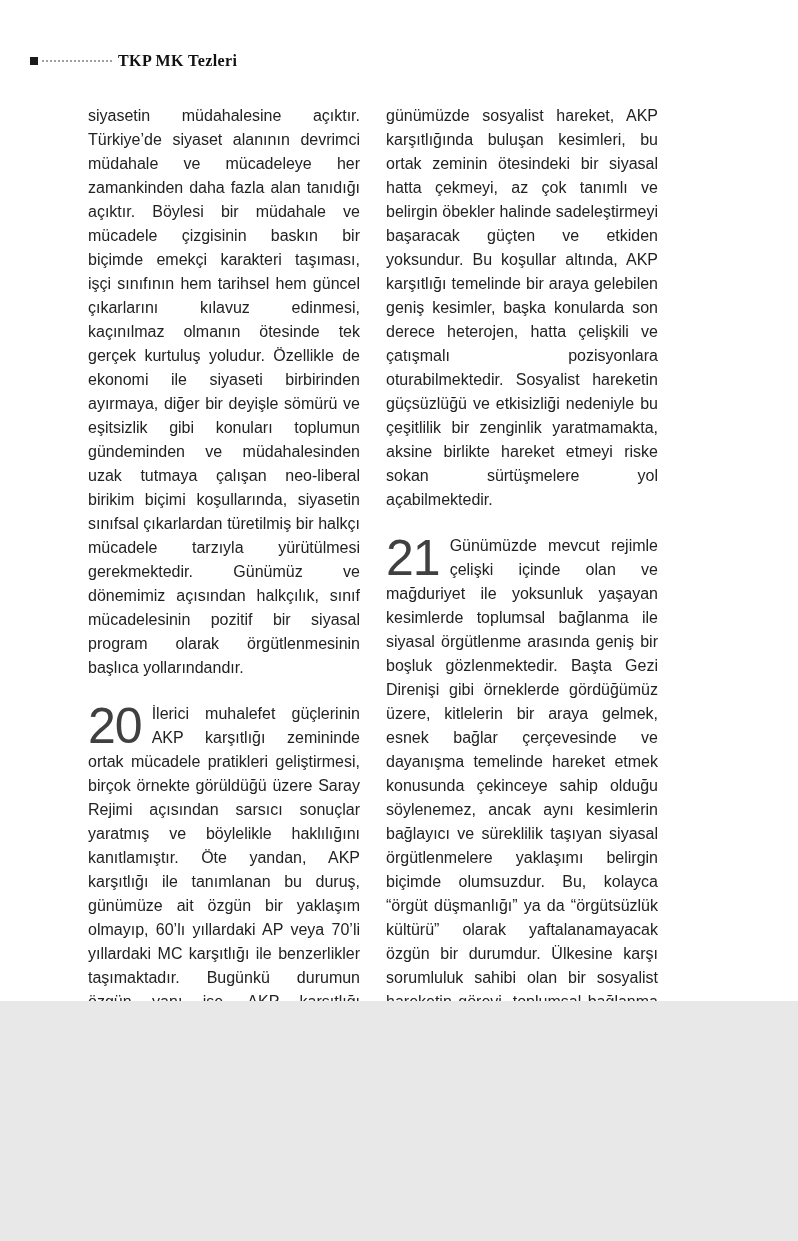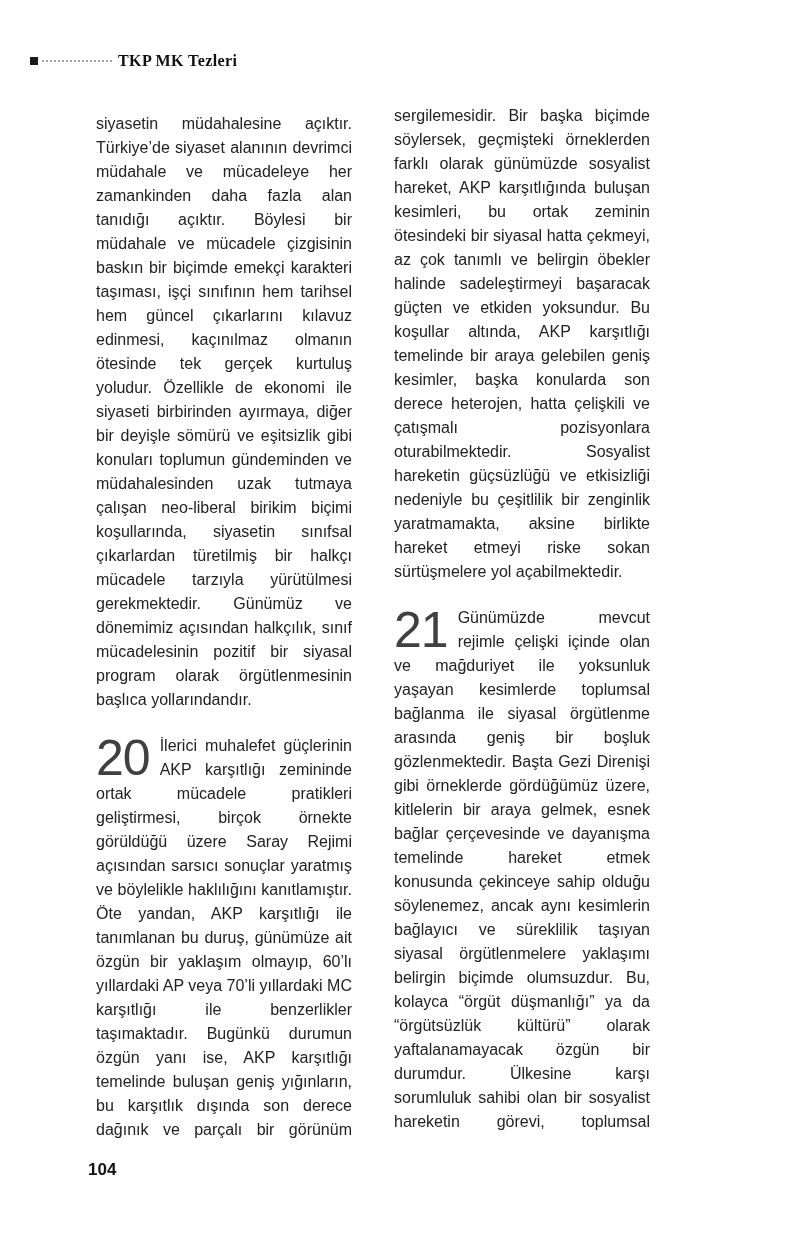--- a/index.html
+++ b/index.html
@@ -3,21 +3,21 @@
 <meta charset="utf-8">
 <style>
   html, body {
     margin: 0;
     padding: 0;
     background: #e8e8e8;
   }
   .page {
     position: relative;
     width: 798px;
-    height: 1241px;
+    height: 1001px;
     margin: 0 auto;
     background: #ffffff;
     font-family: "Liberation Sans", sans-serif;
     color: #1e1e1e;
     overflow: hidden;
   }
 
   
   .running-header {
     position: absolute;
@@ -61,21 +61,21 @@
     column-fill: auto;
     font-size: 16px;
     line-height: 24px;
     text-align: justify;
     color: #222222;
     hyphens: auto;
     -webkit-hyphens: auto;
     overflow: hidden;
   }
   .para {
-    margin: 8px;
+    margin: 0;
   }
   .para + .para {
     margin-top: 22px;
   }
   .section-number {
     float: left;
     font-size: 50px;
     line-height: 44px;
     font-weight: 400;
     color: #404040;

